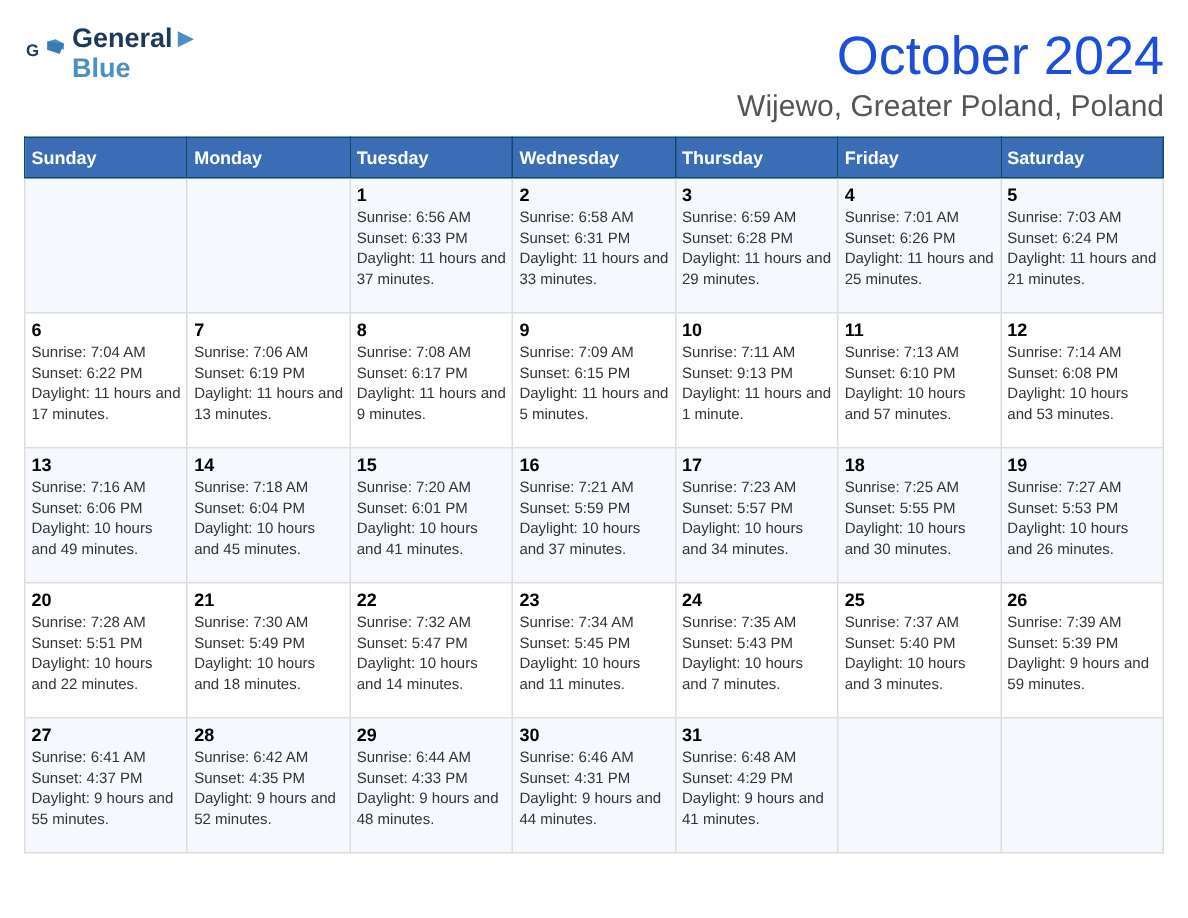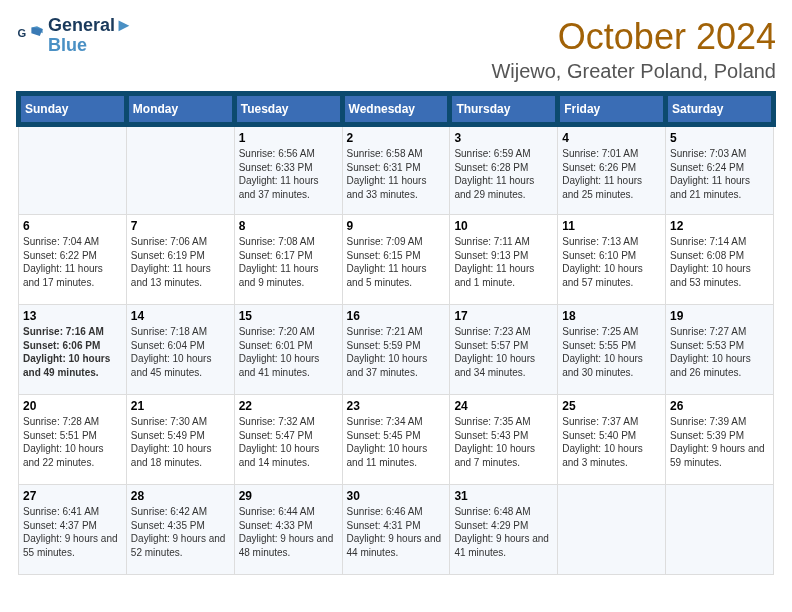--- a/index.html
+++ b/index.html
@@ -24,42 +24,42 @@
     .logo-icon {
       width: 28px;
       height: 28px;
     }
     .title-block {
       text-align: right;
     }
     .month-title {
       font-size: 36px;
       font-weight: 300;
-      color: #a16207;
+      color: #1d4ed8;
     }
     .location {
       font-size: 20px;
       color: #555;
       margin-top: 2px;
     }
     table {
       width: 100%;
       border-collapse: collapse;
       font-size: 11px;
     }
     thead tr {
       background-color: #3a6db5;
       color: #fff;
     }
     thead th {
       padding: 6px 4px;
       text-align: left;
       font-weight: 600;
       font-size: 12px;
-      border: 5px solid #0c4a6e;
+      border: 1px solid #0c4a6e;
     }
     tbody tr {
       border-bottom: 1px solid #ddd;
     }
     tbody tr:nth-child(odd) {
       background-color: #f5f8fc;
     }
     tbody tr:nth-child(even) {
       background-color: #fff;
     }
@@ -193,21 +193,21 @@
         <td>
           <span class="day-num">12</span>
           <div class="day-info" style="white-space: pre-line;">Sunrise: 7:14 AM
 Sunset: 6:08 PM
 Daylight: 10 hours and 53 minutes.</div>
         </td>
       </tr>
       <tr>
         <td>
           <span class="day-num">13</span>
-          <div class="day-info" style="white-space: pre-line; font-weight: bold;">Sunrise: 7:16 AM
+          <div class="day-info" style="white-space: pre-line;">Sunrise: 7:16 AM
 Sunset: 6:06 PM
 Daylight: 10 hours and 49 minutes.</div>
         </td>
         <td>
           <span class="day-num">14</span>
           <div class="day-info" style="white-space: pre-line;">Sunrise: 7:18 AM
 Sunset: 6:04 PM
 Daylight: 10 hours and 45 minutes.</div>
         </td>
         <td>

